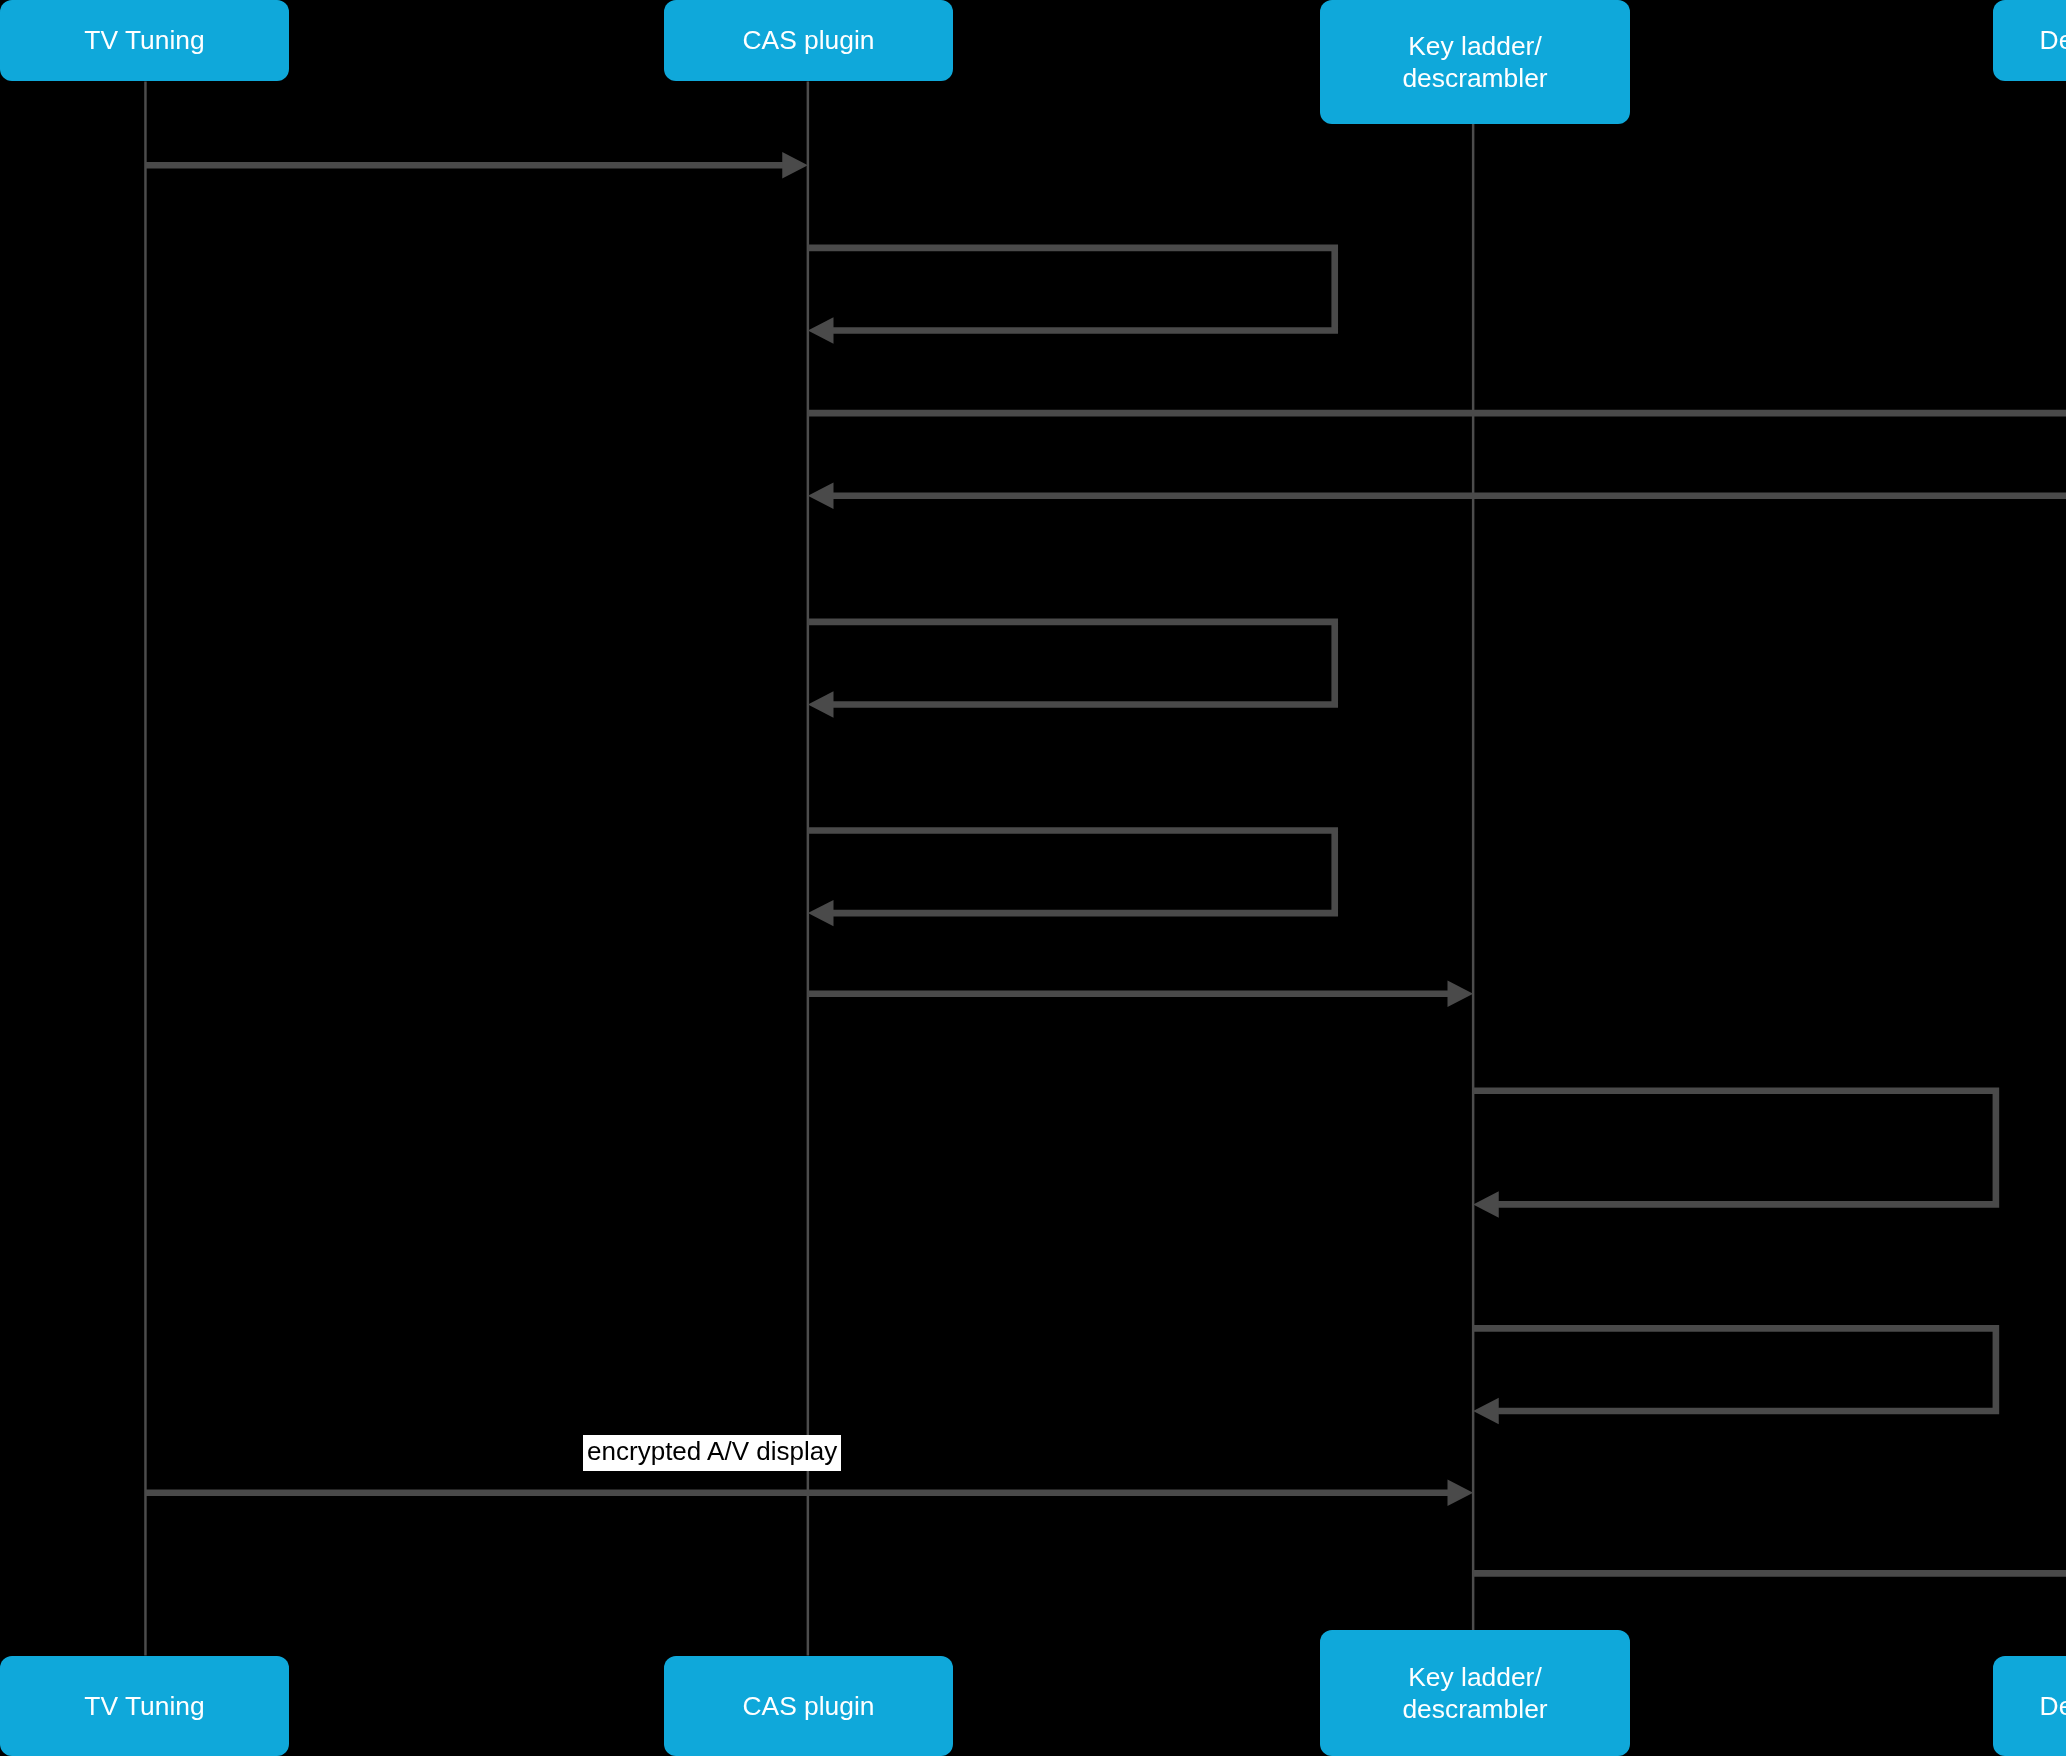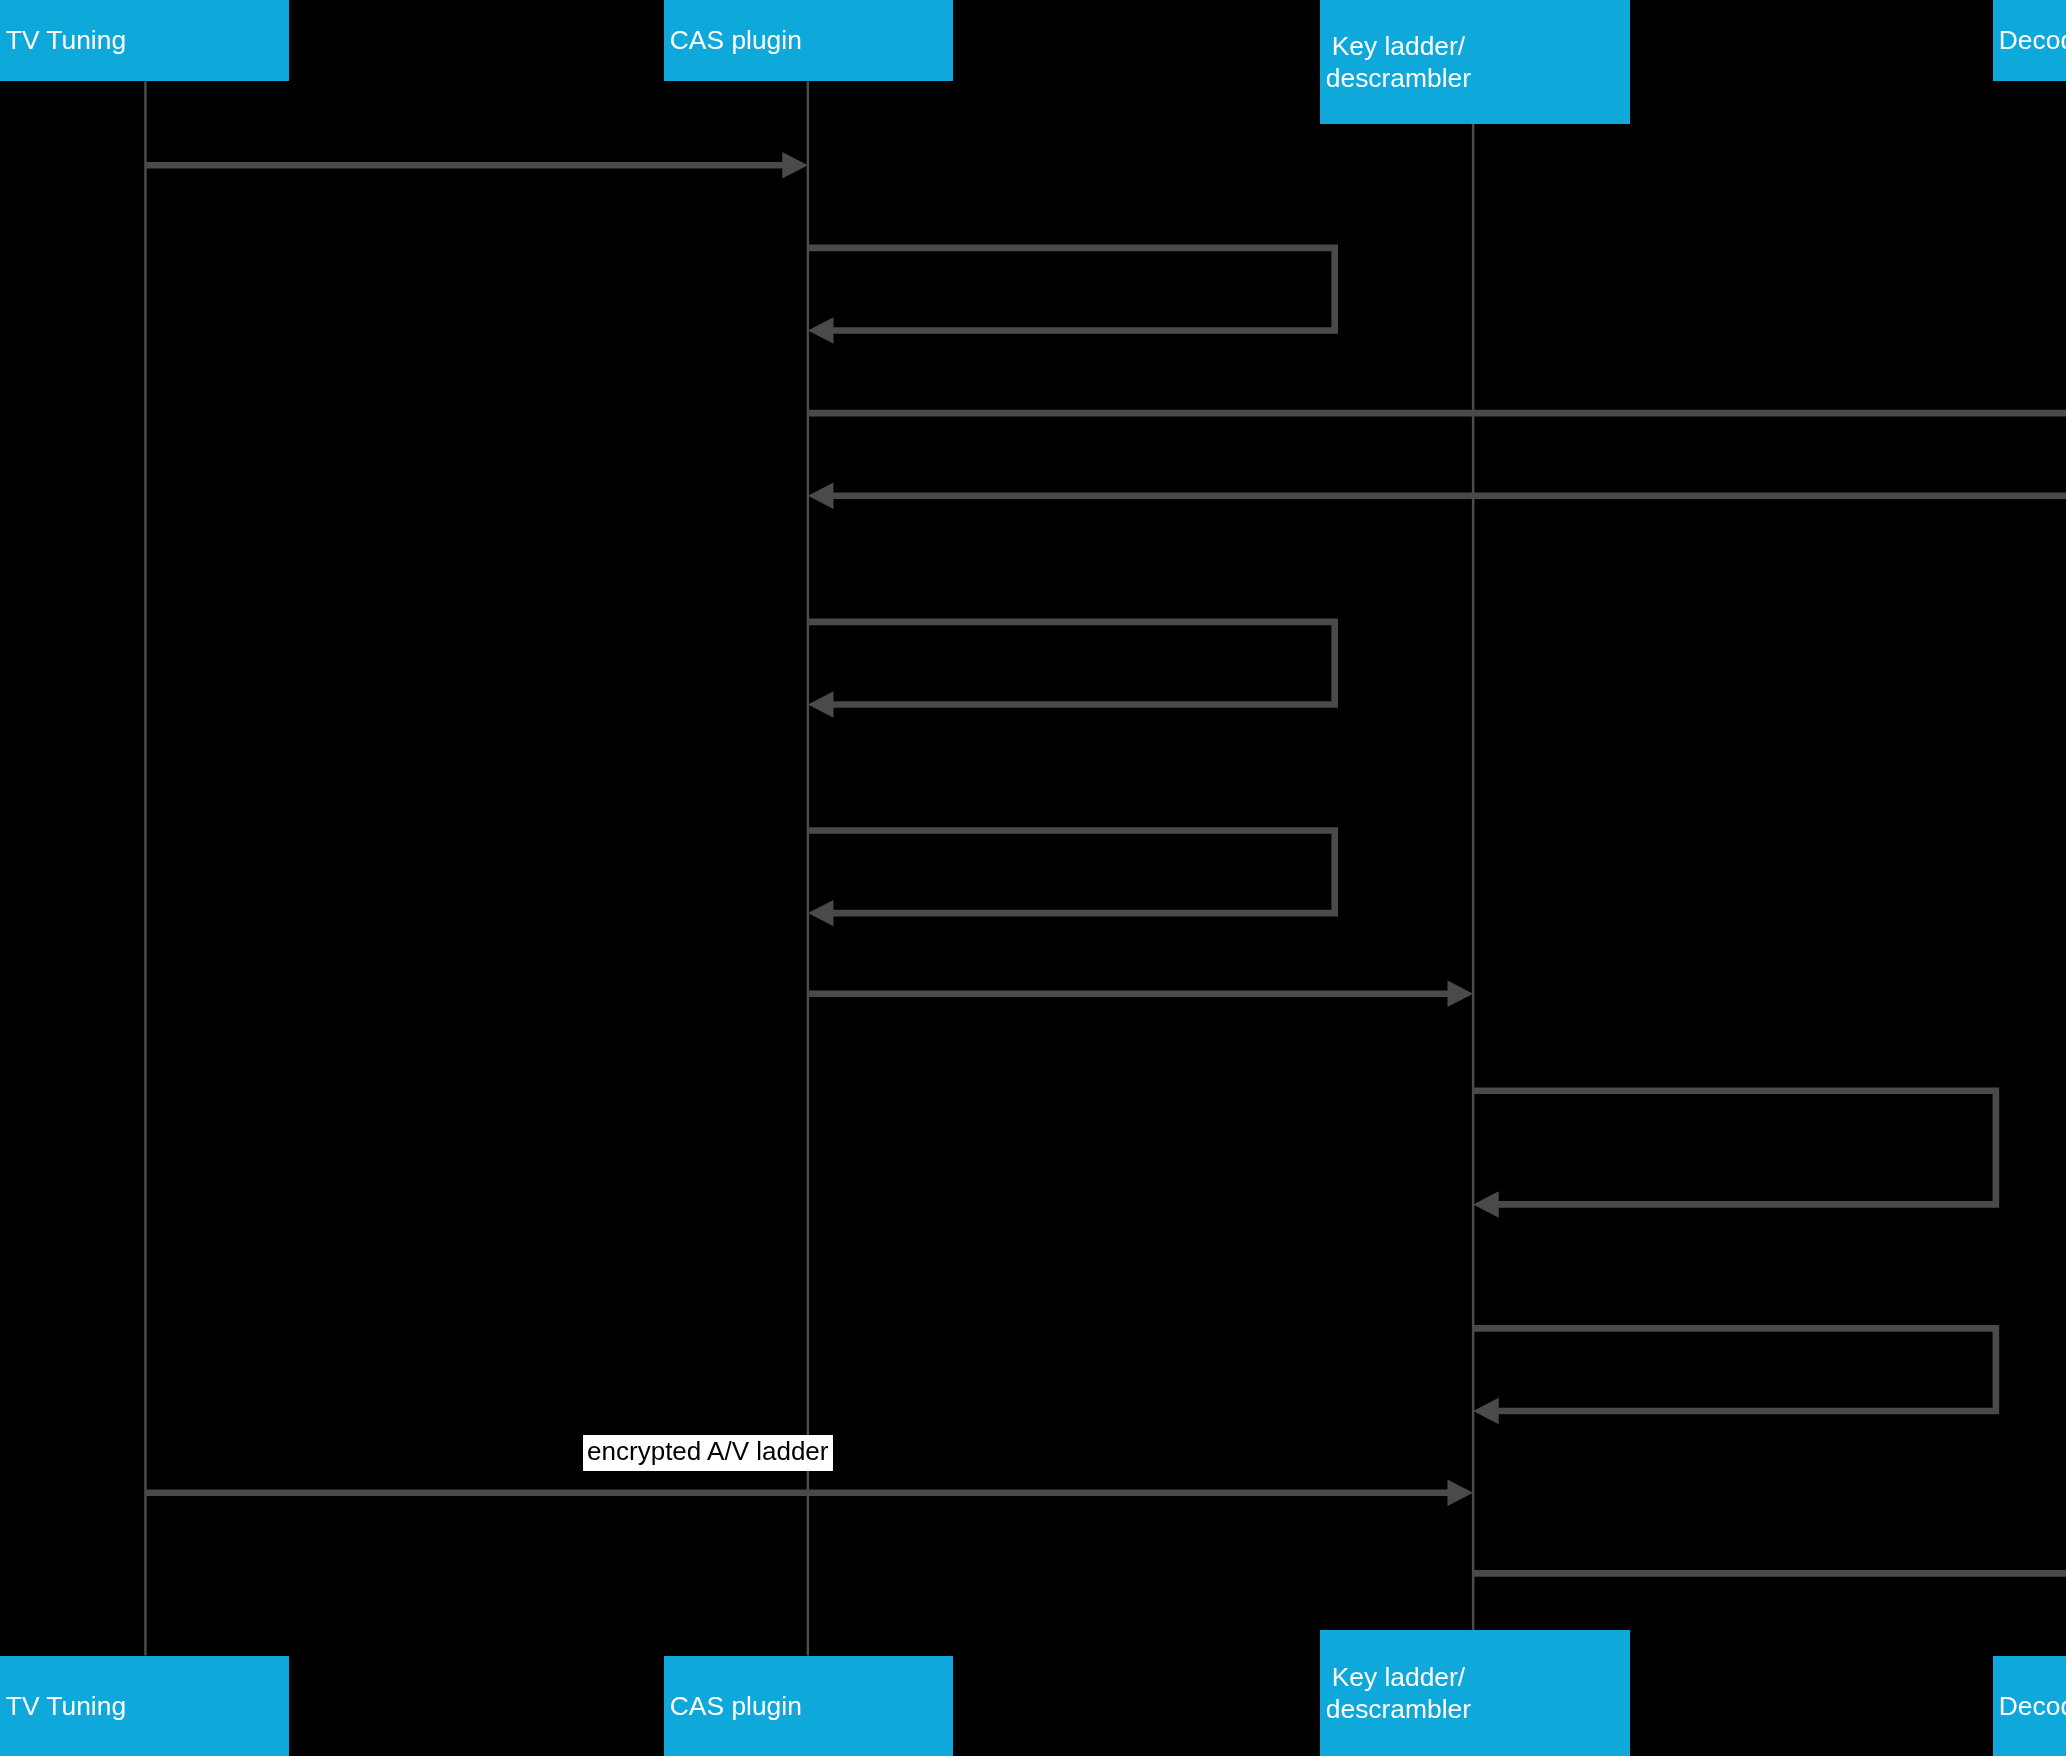--- a/index.html
+++ b/index.html
@@ -41,22 +41,24 @@
     fill: none;
   }
   .arrowhead {
     fill: #4a4a4a;
   }
   .actor-box {
     position: absolute;
     background: #0fa8da;
     display: flex;
     align-items: center;
+    justify-content: center;
     box-sizing: border-box;
     overflow: hidden;
+    border-radius: 12px;
   }
   .actor-label {
     color: #ffffff;
     font-family: "Liberation Sans", sans-serif;
     font-size: 26.4px;
     font-weight: 400;
     line-height: 1.22;
     text-align: center;
     white-space: pre-line;
     padding: 0 5.8px;
@@ -137,17 +139,17 @@
 descrambler</span>
       </div>
       <div class="actor-box" style="left: 1993px; width: 281px; top: 0px; height: 81px;">
         <span class="actor-label">Decode, display</span>
       </div>
       <div class="actor-box" style="left: 1993px; width: 281px; top: 1656px; height: 100px;">
         <span class="actor-label">Decode, display</span>
       </div>
     </div>
   <div id="message-labels">
-      <div class="msg-label highlight-label" style="left: 583px; top: 1435px;">encrypted A/V ladder</div>
+      <div class="msg-label highlight-label" style="left: 583px; top: 1435px;">encrypted A/V display</div>
     </div>
 
 </div>
 
 
 </body></html>

